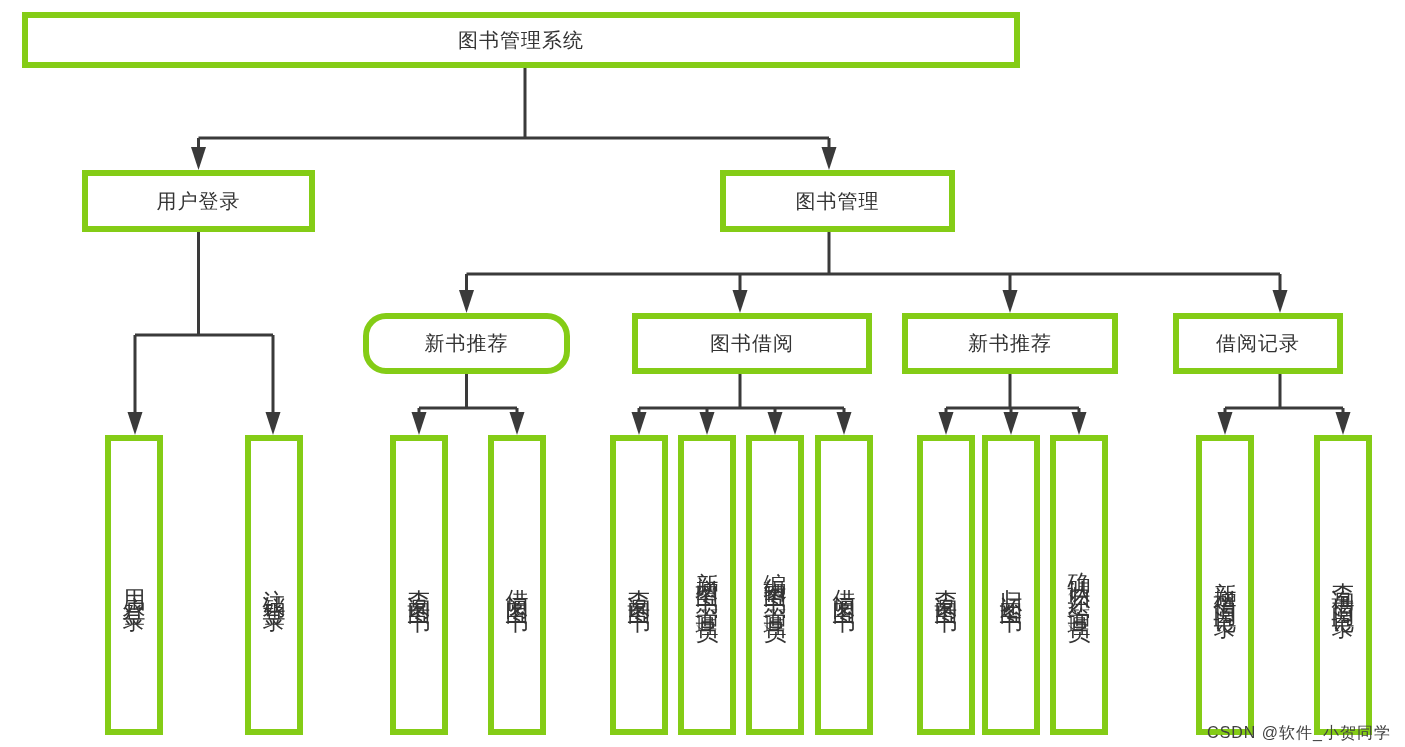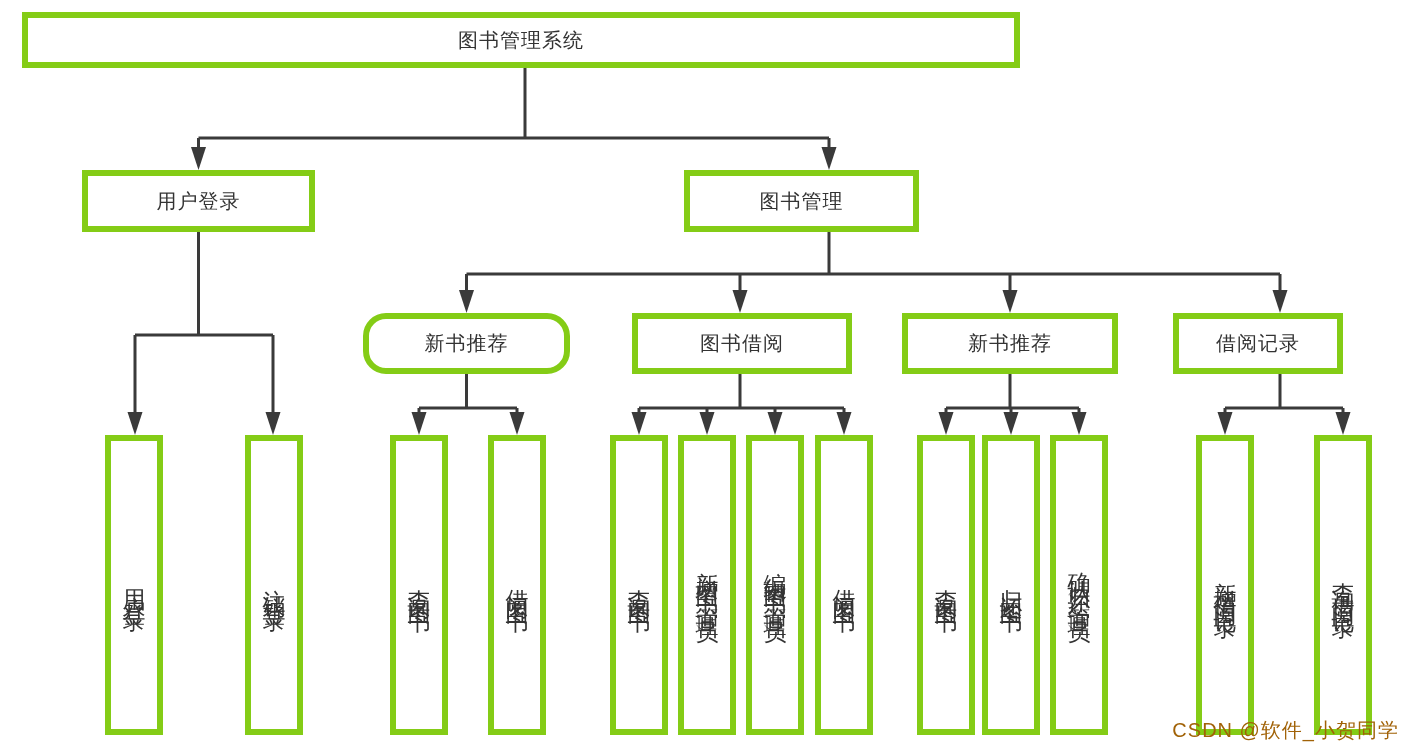--- a/index.html
+++ b/index.html
@@ -26,44 +26,44 @@
     writing-mode:vertical-rl;
     text-orientation:mixed;
     font-size:23px;
     letter-spacing:7px;
     line-height:1;
     white-space:nowrap;
   }
   
   #n-root{left:22px;top:12px;width:998px;height:56px;}
   #n-user-login{left:82px;top:170px;width:233px;height:62px;}
-  #n-book-mgmt{left:684px;top:170px;width:235px;height:62px;}
+  #n-book-mgmt{left:720px;top:170px;width:235px;height:62px;}
   #n-new-rec{left:363px;top:313px;width:207px;height:61px;border-radius:23px;}
-  #n-book-borrow{left:632px;top:313px;width:220px;height:61px;}
+  #n-book-borrow{left:632px;top:313px;width:240px;height:61px;}
   #n-cur-borrow{left:902px;top:313px;width:216px;height:61px;}
   #n-borrow-rec{left:1173px;top:313px;width:170px;height:61px;}
   .leaf{top:435px;width:58px;height:300px;}
   #l-user-login{left:105px;}
   #l-logout{left:245px;}
   #l-query1{left:390px;}
   #l-borrow1{left:488px;}
   #l-query2{left:610px;}
   #l-addbook{left:678px;}
   #l-editbook{left:746px;}
   #l-borrow2{left:815px;}
   #l-query3{left:917px;}
   #l-return{left:982px;}
   #l-confirm{left:1050px;}
   #l-addrec{left:1196px;}
   #l-queryrec{left:1314px;}
   .watermark{
     position:absolute;
-    right:6px;bottom:3px;
-    font-size:20px;
-    color:#a16207;
+    right:14px;bottom:3px;
+    font-size:16px;
+    color:#404040;
     letter-spacing:1px;
   }
 </style>
 </head>
 <body>
 
 <div class="canvas">
 
   <svg class="connectors" viewBox="0 0 1405 747" xmlns="http://www.w3.org/2000/svg">
     <g stroke="#3a3a3a" stroke-width="3" fill="none">

